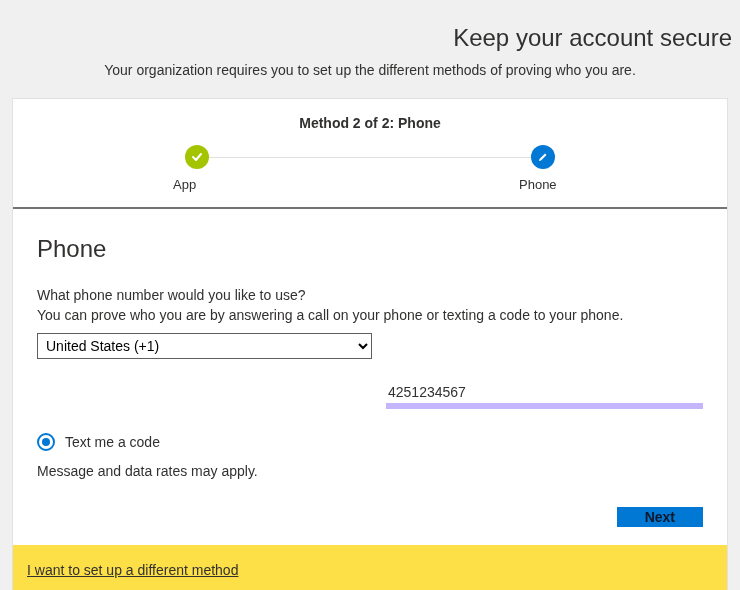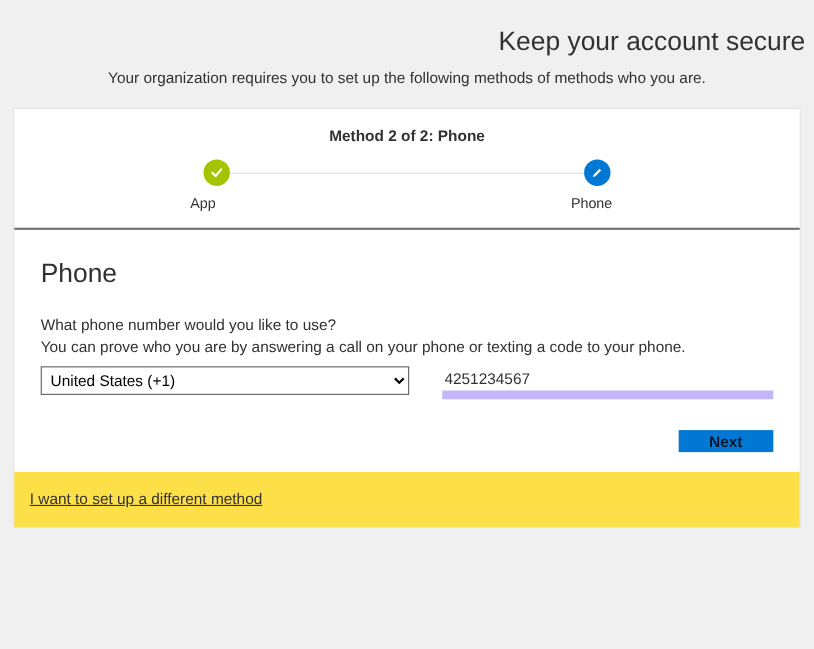--- a/index.html
+++ b/index.html
@@ -100,43 +100,44 @@
       color: #323130;
       margin-bottom: 24px;
     }
     .desc-line {
       font-size: 14px;
       color: #323130;
       margin-bottom: 4px;
     }
     .controls-row {
       display: flex;
-      gap: 30px;
+      gap: 14px;
       margin-top: 10px;
       margin-bottom: 24px;
     }
     .country-select {
       width: 335px;
       height: 26px;
       font-size: 14px;
       padding: 2px 4px;
       border: 1px solid #605e5c;
       background: #fff;
       font-family: inherit;
       appearance: auto;
     }
     .phone-input {
       flex: 1;
       border: none;
-      border-bottom: 8px solid #c4b5fd;
+      border-bottom: 6px solid #c4b5fd;
       font-size: 14px;
       padding: 3px 2px;
       outline: none;
       font-family: inherit;
       color: #323130;
+      margin-top: 48px;
     }
     .radio-row {
       display: flex;
       align-items: center;
       gap: 10px;
       margin-bottom: 12px;
       cursor: pointer;
       font-size: 14px;
       color: #323130;
     }
@@ -187,21 +188,21 @@
       text-decoration: underline;
       cursor: pointer;
       display: inline-block;
     }
   </style>
 </head>
 <body>
 
 <div class="outer">
   <h1 class="page-title">Keep your account secure</h1>
-  <div class="page-subtitle">Your organization requires you to set up the following methods of methods who you are.</div>
+  <div class="page-subtitle">Your organization requires you to set up the different methods of proving who you are.</div>
 
   <div class="card">
 
     <div class="wizard-header">
       <div class="wizard-method">Method 2 of 2: Phone</div>
       <div class="wizard-track">
         <div class="wizard-line"></div>
         <div class="wizard-step left">
           <div class="wizard-bubble done">
             <svg width="12" height="12" viewBox="0 0 12 12">
@@ -226,22 +227,29 @@
       <div class="desc-line">What phone number would you like to use?</div>
       <div class="desc-line">You can prove who you are by answering a call on your phone or texting a code to your phone.</div>
 
       <div class="controls-row">
         <select class="country-select">
           <option>United States (+1)</option>
         </select>
         <input class="phone-input" type="text" value="4251234567" style="">
       </div>
 
-
-
+      <label class="radio-row">
+        <span class="radio-outer">
+            <span class="radio-inner"></span>
+          </span>
+        <span>Text me a code</span>
+      </label>
+
+
+      <div class="rates">Message and data rates may apply.</div>
 
       <div class="button-row">
         <button class="next-btn">Next</button>
       </div>
     </div>
 
     <div class="card-footer">
       <a class="diff-method">I want to set up a different method</a>
     </div>
 

